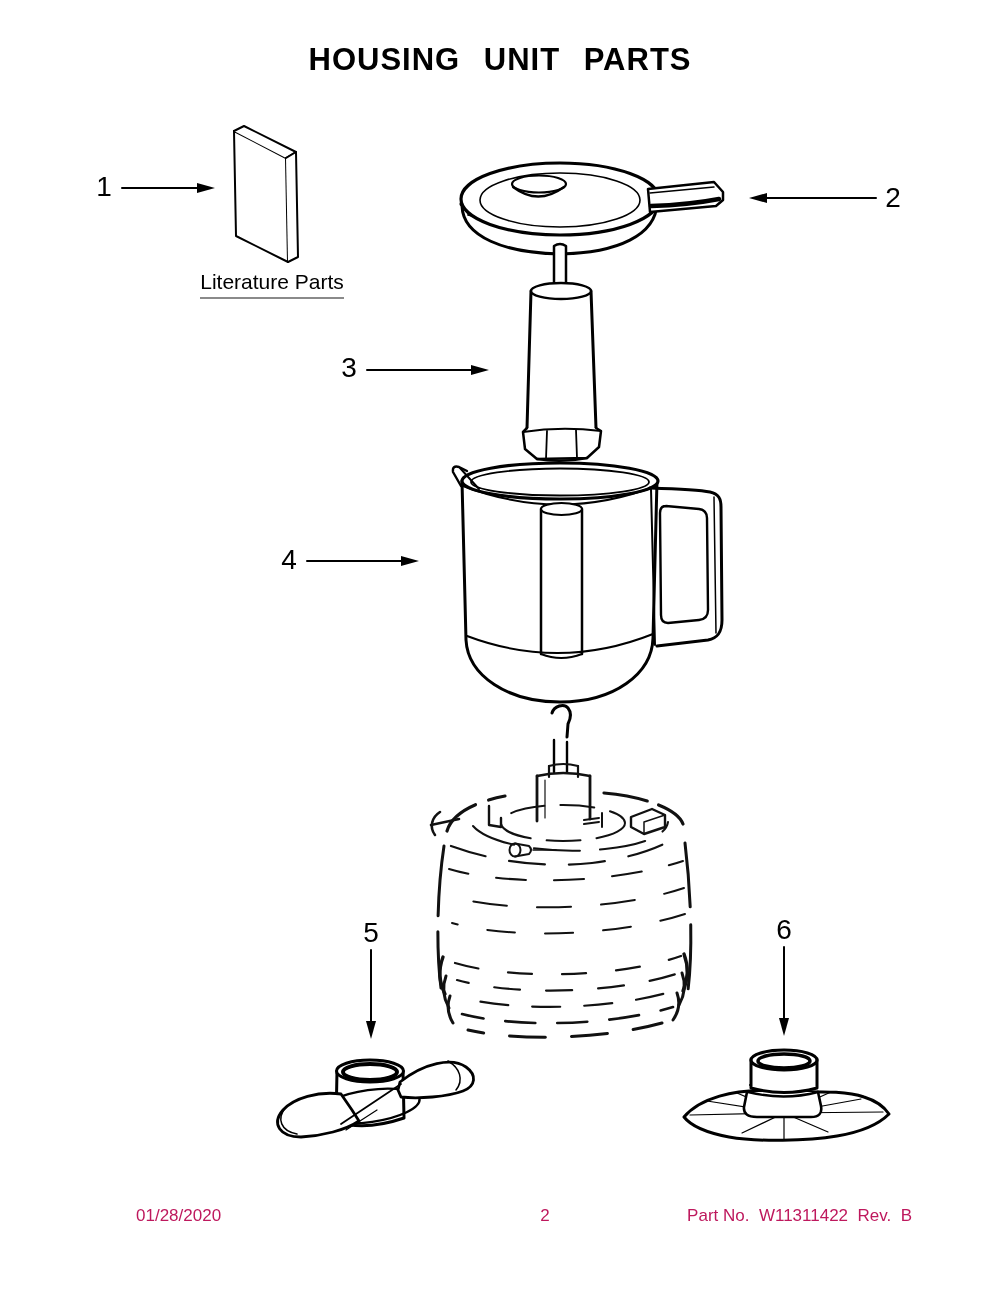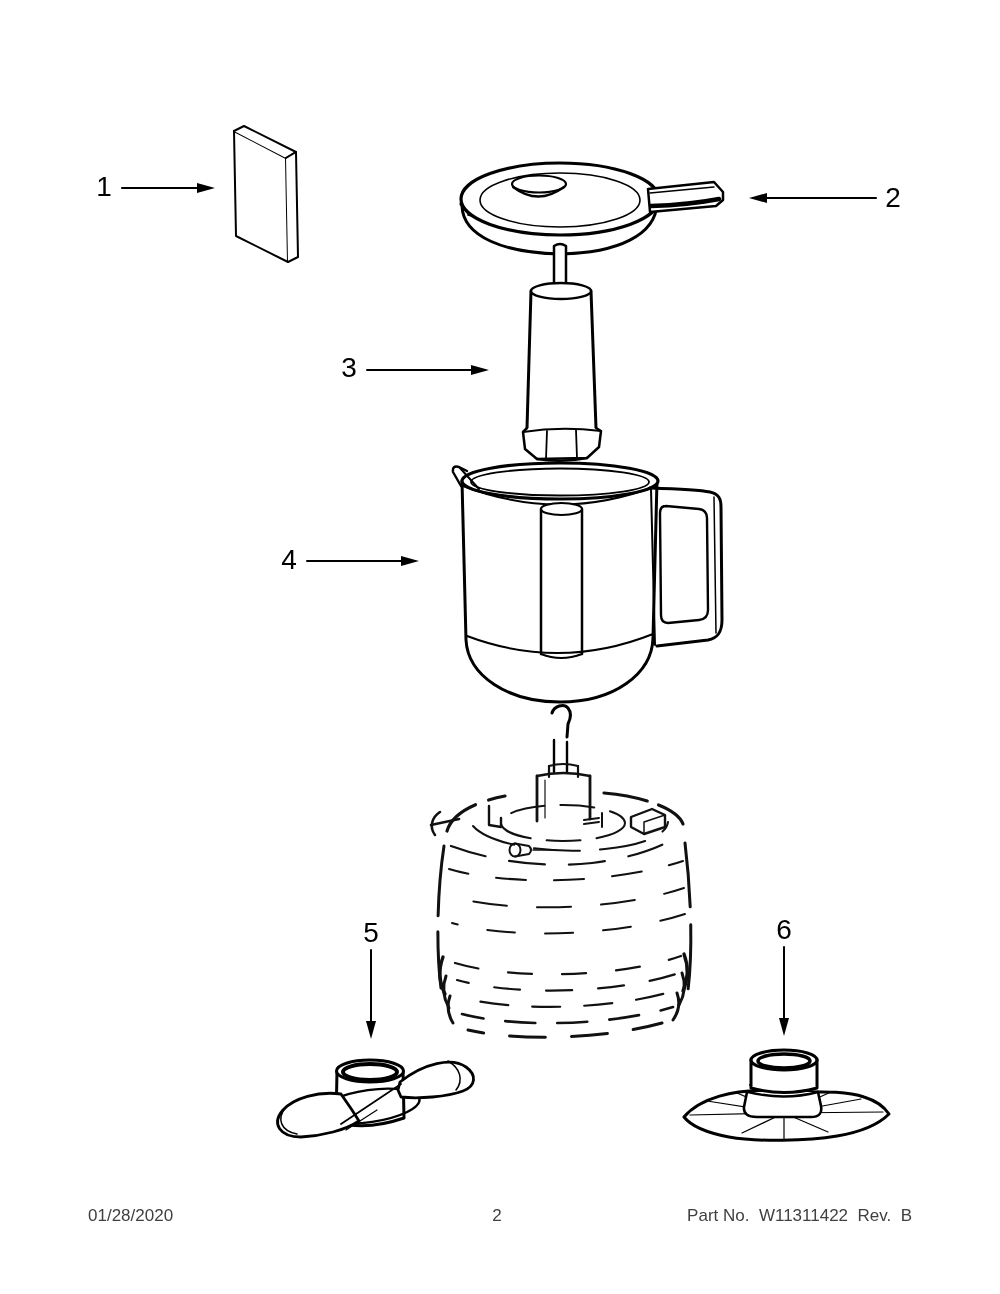--- a/index.html
+++ b/index.html
@@ -33,22 +33,23 @@
     position:absolute;left:182px;top:270px;width:180px;text-align:center;
   }
   .lit-caption{
     display:inline-block;
     font-size:21px;color:#000;
     padding-bottom:3px;
     border-bottom:2px solid #8a8a8a;
   }
   .footer-item{
     position:absolute;top:1206px;
-    font-size:17px;color:#404040;
+    font-size:17px;color:#be185d;
     white-space:pre;
+    margin-left:48px;
   }
   .footer-date{left:88px;}
   .footer-page{left:457px;width:80px;text-align:center;}
   .footer-part{right:88px;text-align:center;}
 </style>
 </head>
 <body>
 
 <div class="page">
 
@@ -184,26 +185,30 @@
       <path d="M 784,1113 L 690,1115 M 784,1113 L 707,1101 M 784,1113 L 737,1093 M 784,1113 L 831,1092 M 784,1113 L 861,1099 M 784,1113 L 883,1112 M 784,1113 L 742,1133 M 784,1113 L 784,1139 M 784,1113 L 828,1132" stroke-width="1.2"></path>
       <path d="M 747,1092 L 744,1107 Q 743,1117 757,1117 L 811,1117 Q 823,1117 821,1106 L 818,1092" fill="#fff" stroke-width="2.6"></path>
       <path d="M 748,1092 Q 784,1101 818,1092" stroke-width="2.4"></path>
       <path d="M 750,1085 Q 784,1094 816,1085" stroke-width="2"></path>
       <path d="M 751,1060 L 751,1088 Q 784,1097 817,1088 L 817,1060" fill="#fff" stroke-width="3"></path>
       <ellipse cx="784" cy="1060" rx="33" ry="10" stroke-width="3.2" fill="#fff"></ellipse>
       <ellipse cx="784" cy="1061" rx="26" ry="7" stroke-width="3.5"></ellipse>
     </g>
   </svg>
 
+  <div class="page-title">HOUSING UNIT PARTS</div>
 
   <div class="callout-num num-1">1</div>
   <div class="callout-num num-2">2</div>
   <div class="callout-num num-3">3</div>
   <div class="callout-num num-4">4</div>
   <div class="callout-num num-5">5</div>
   <div class="callout-num num-6">6</div>
 
+  <div class="lit-caption-wrap">
+    <span class="lit-caption">Literature Parts</span>
+  </div>
 
   <div class="footer-item footer-date">01/28/2020</div>
   <div class="footer-item footer-page">2</div>
   <div class="footer-item footer-part">Part No.  W11311422  Rev.  B</div>
 
 </div>
 
 </body></html>

